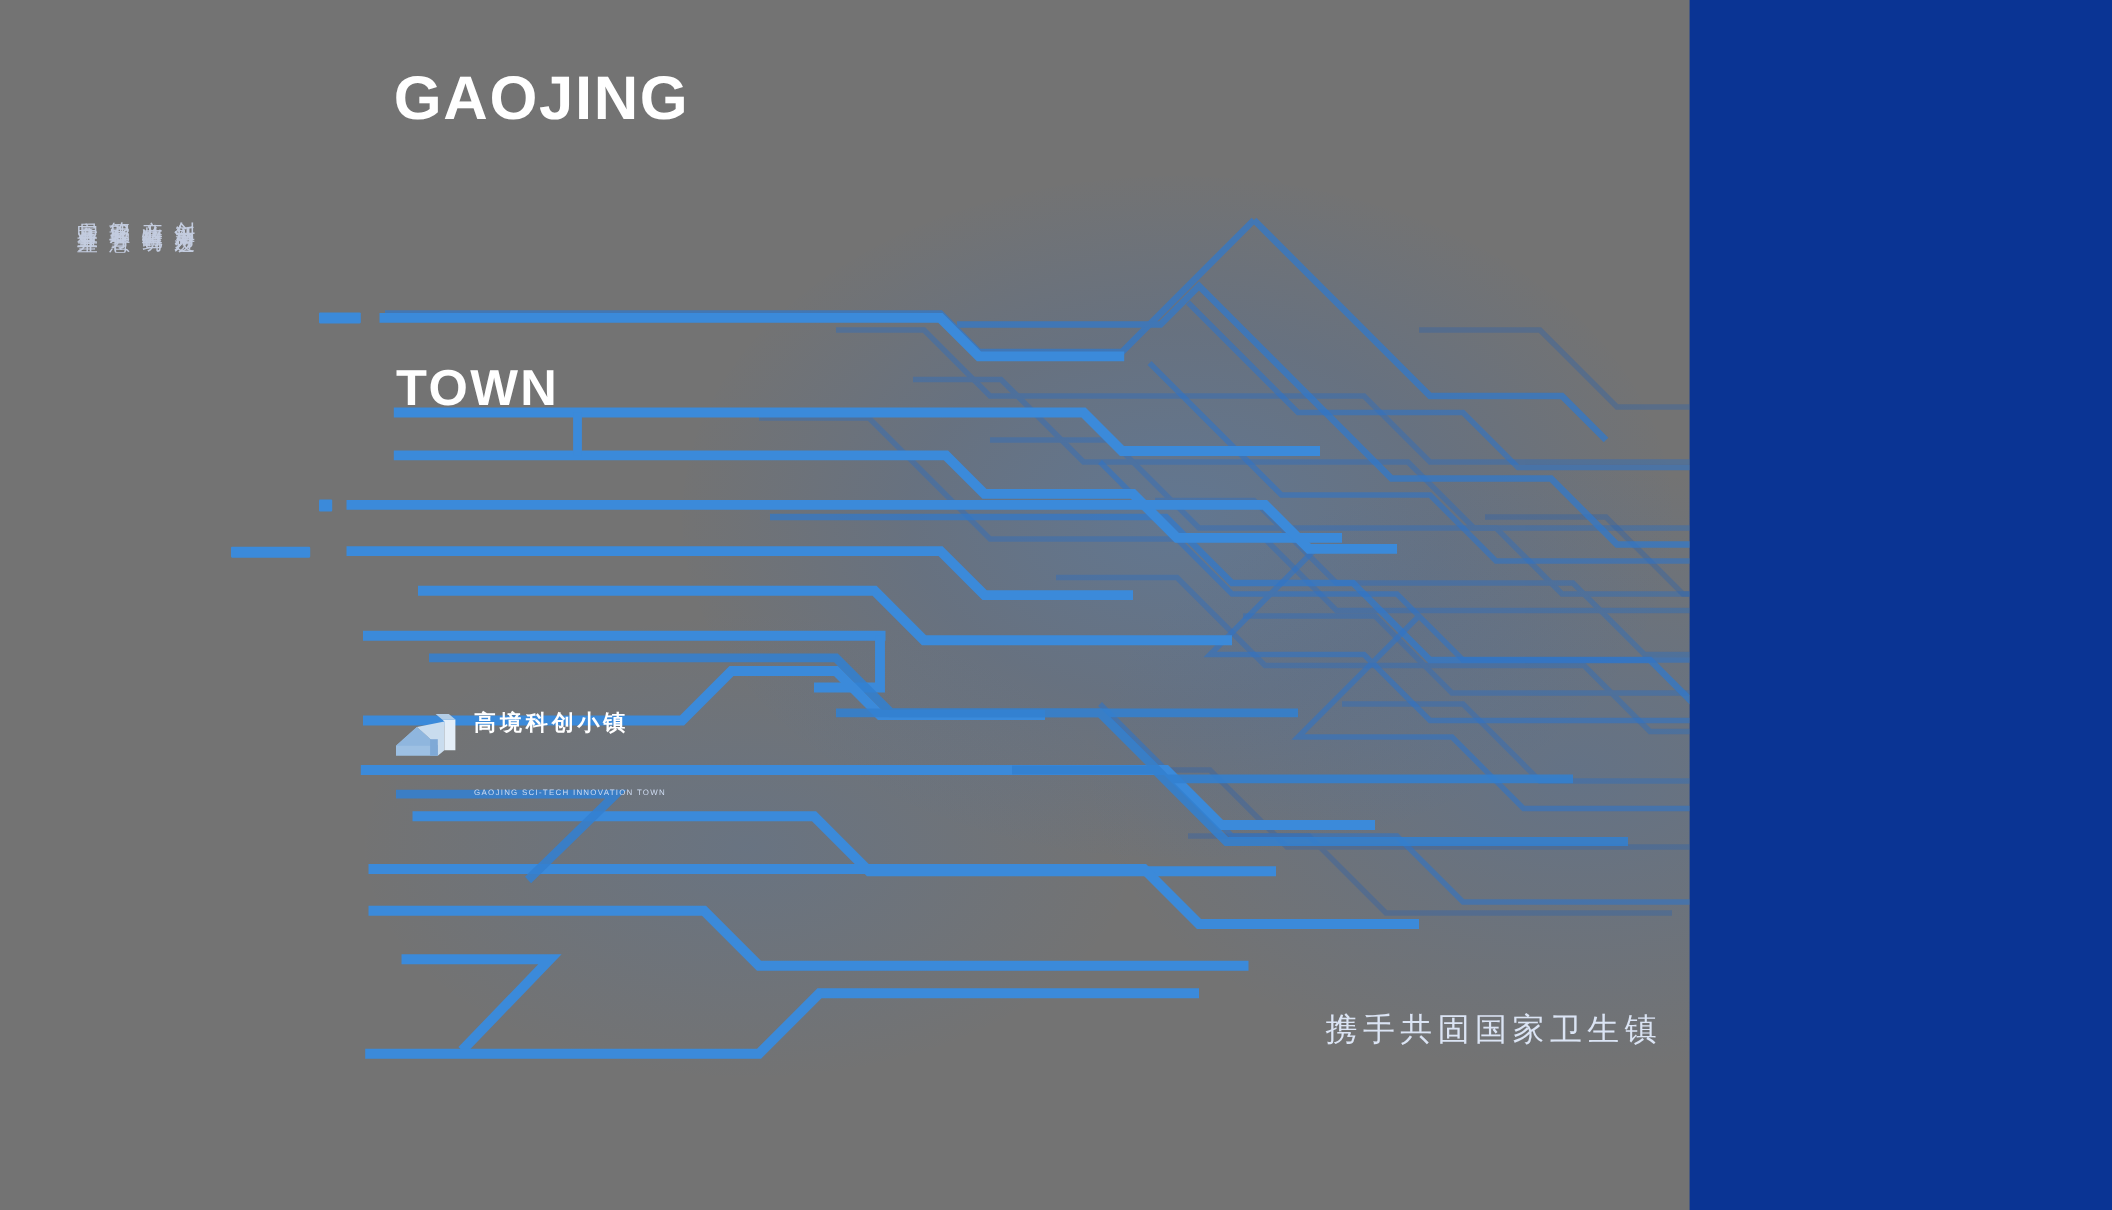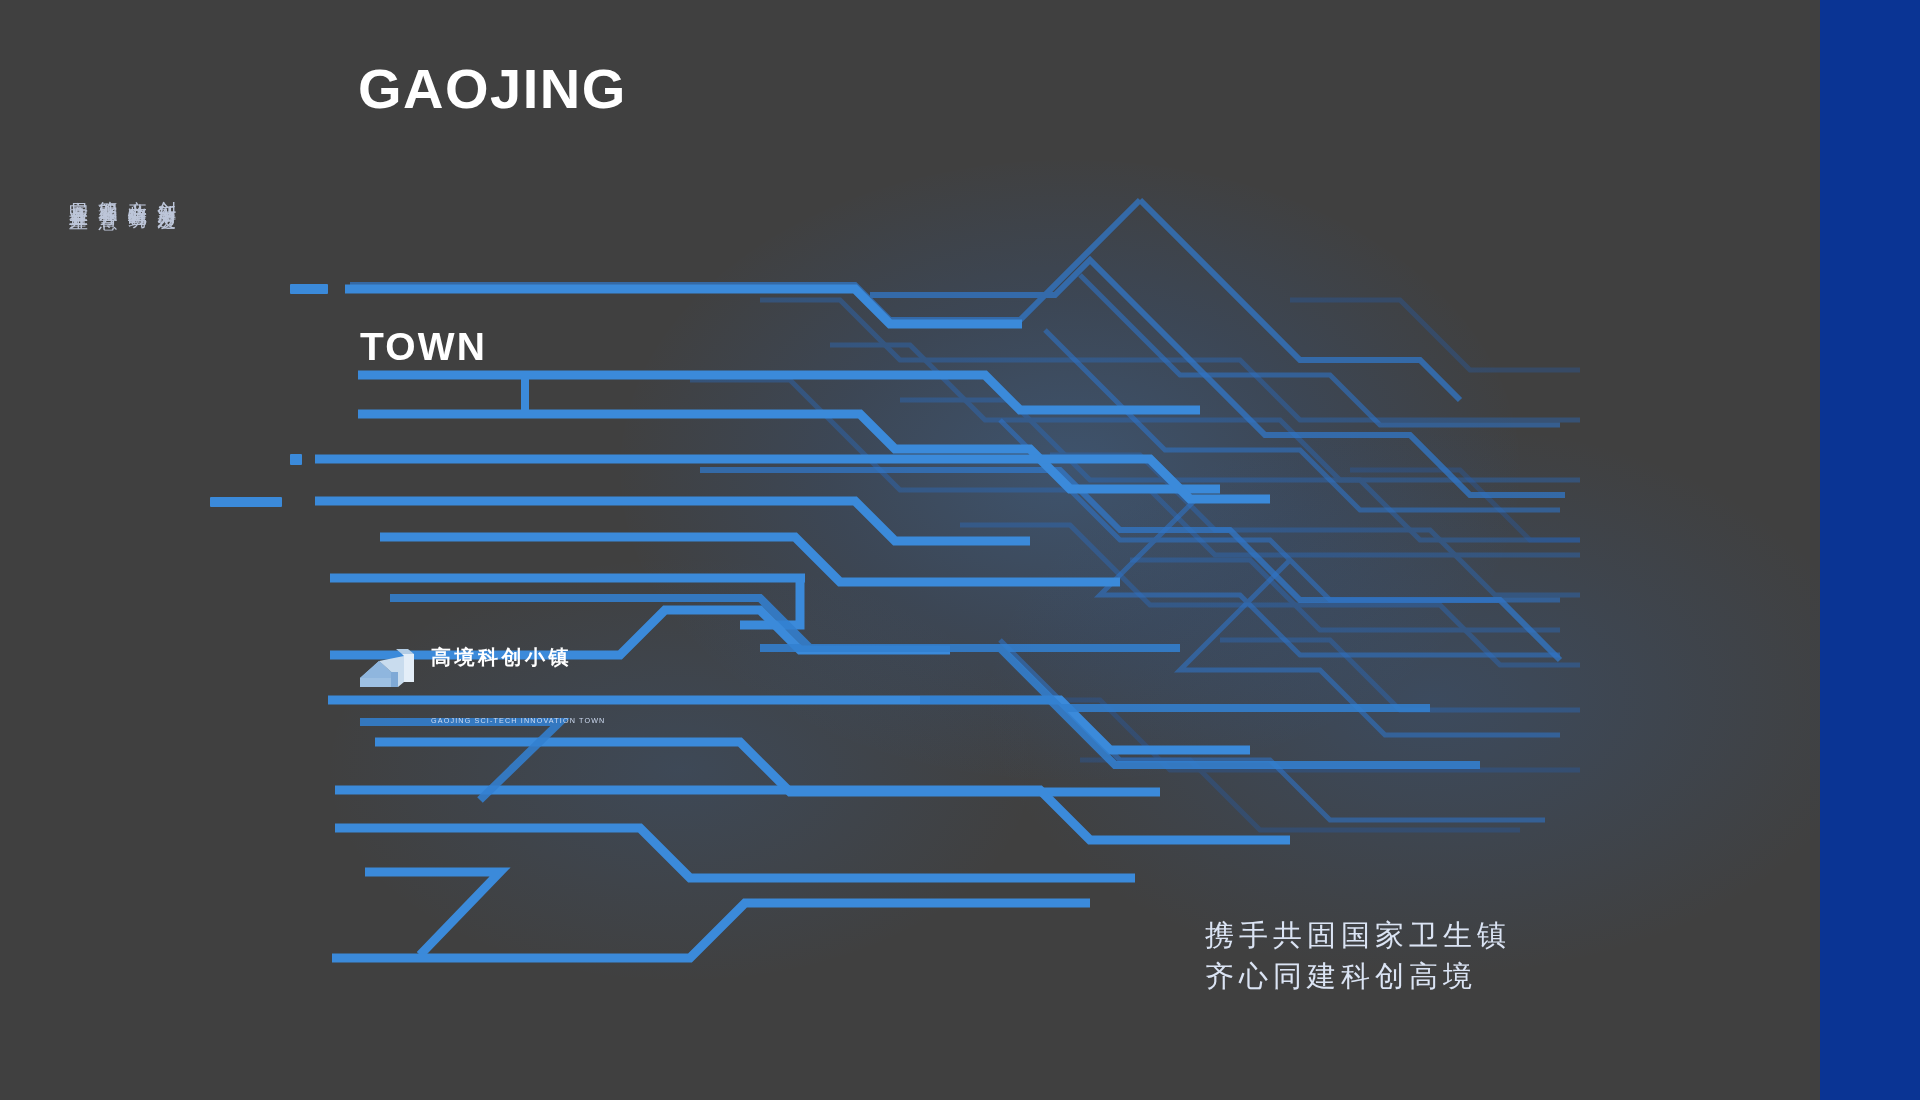--- a/index.html
+++ b/index.html
@@ -7,22 +7,22 @@
 
   html, body {
     width:1920px; height:1100px;
     background:#0a3494;
     font-family:"Liberation Sans","DejaVu Sans",sans-serif;
     overflow:hidden;
   }
 
   #poster {
     position:relative;
-    width:1820px; height:1100px;
-    background:#404040;
+    width:1536px; height:1100px;
+    background:#737373;
     overflow:hidden;
   }
 
   
   .glow {
     position:absolute;
     border-radius:50%;
     pointer-events:none;
   }
   .glow-a {
@@ -86,21 +86,21 @@
     line-height:1.12;
     letter-spacing:1.5px;
     color:#ffffff;
     white-space:nowrap;
   }
   #subhead {
     position:absolute;
     left:360px; top:325px;
     font-family:"Liberation Sans","DejaVu Sans",sans-serif;
     font-weight:bold;
-    font-size:39px;
+    font-size:46px;
     letter-spacing:2.2px;
     color:#ffffff;
     z-index:7;
   }
 
   
   #logo-lockup {
     position:absolute;
     left:358px; top:608px;
     display:flex;
@@ -264,16 +264,15 @@
       <rect x="33" y="28" width="7" height="15" fill="#7fa9d6"></rect>
     </svg>
     <div class="logo-text-wrap">
       <div class="logo-cn">高境科创小镇</div>
       <div class="logo-en">GAOJING SCI-TECH INNOVATION TOWN</div>
     </div>
   </div>
 
   <div id="corner-slogan">
     <div class="cs-line">携手共固国家卫生镇</div>
-    <div class="cs-line">齐心同建科创高境</div>
   </div>
 
 </div>
 
 </body></html>

